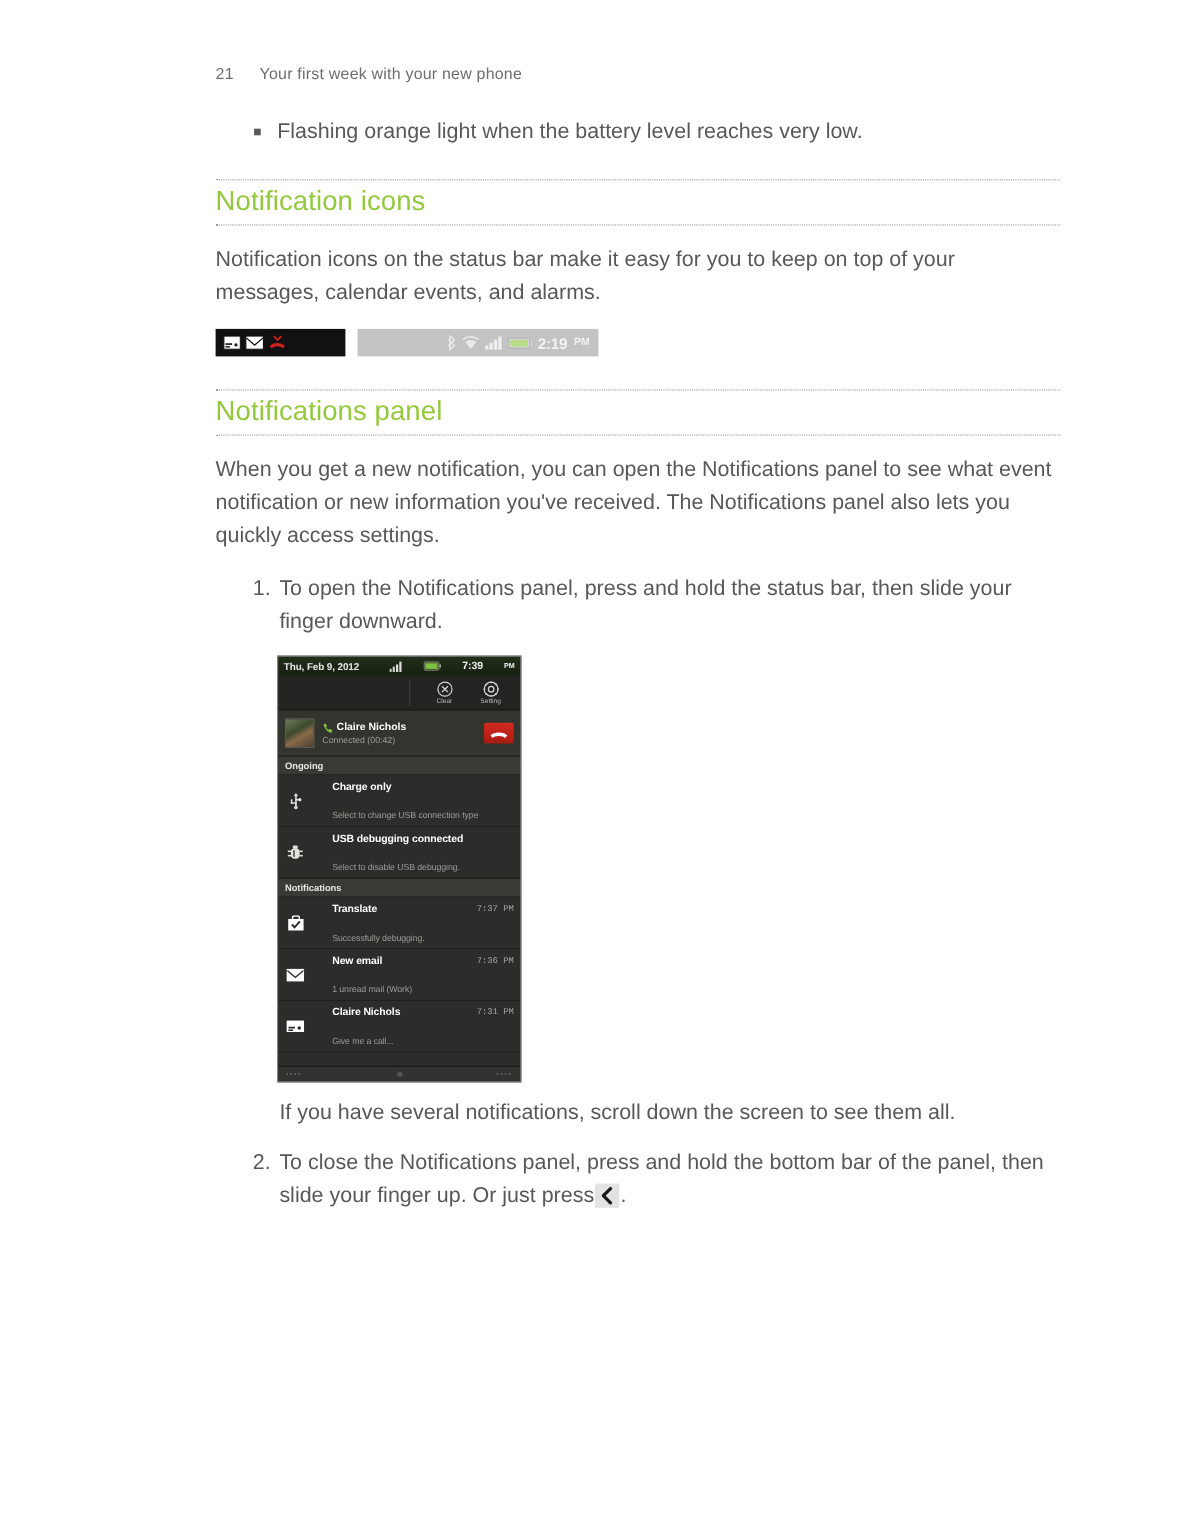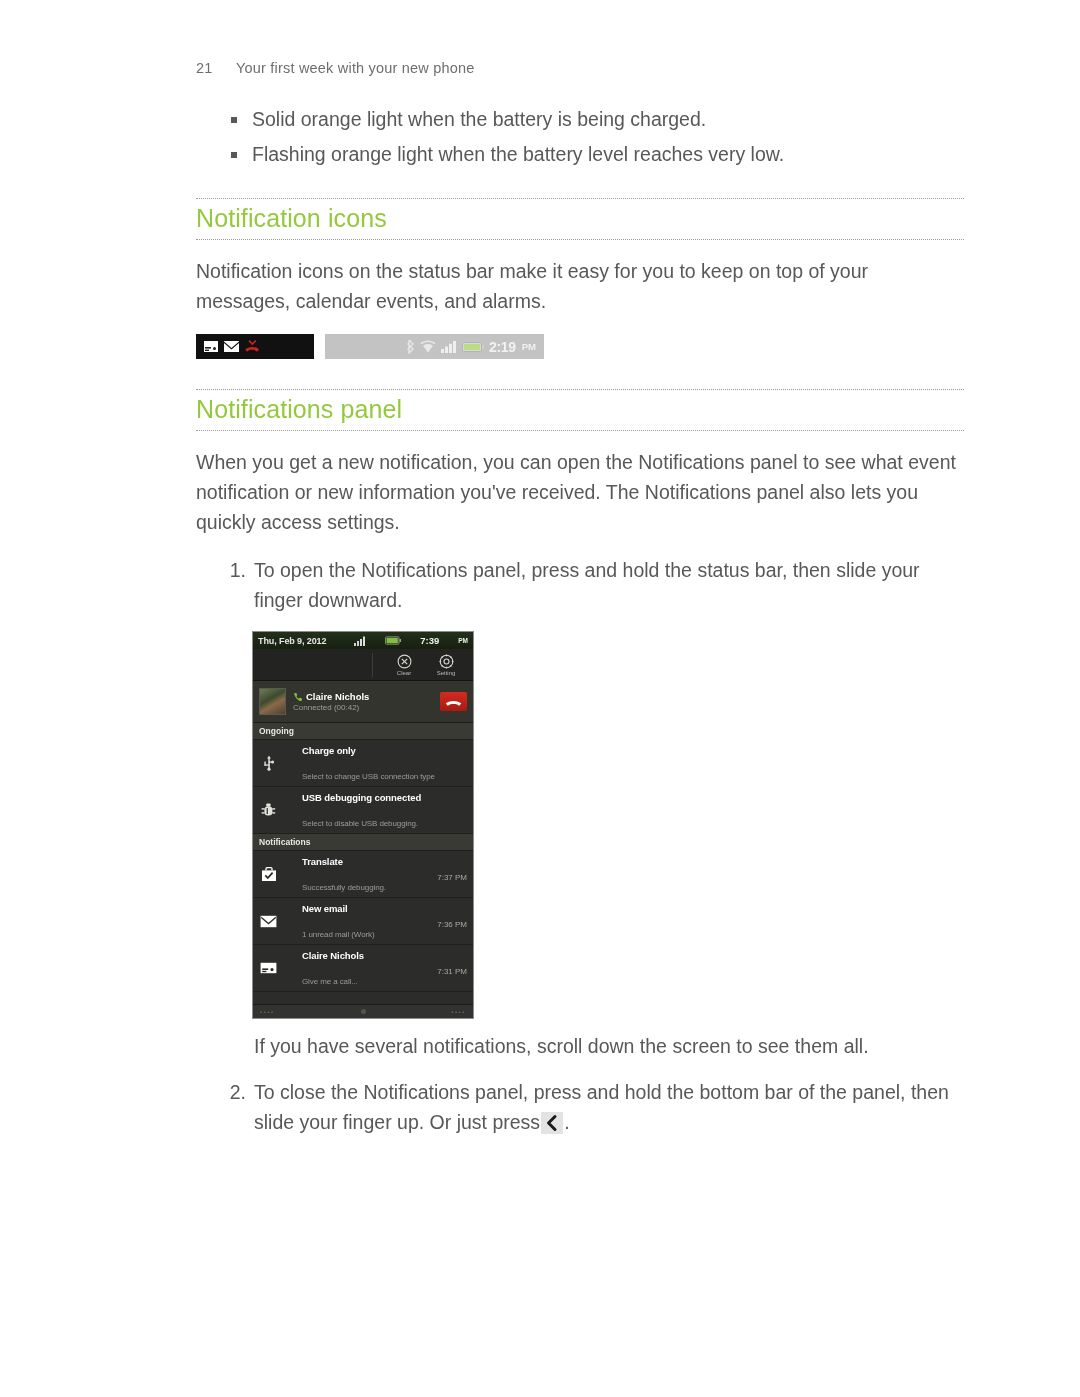--- a/index.html
+++ b/index.html
@@ -277,21 +277,22 @@
     color: #9b9b96;
     font-size: 8px;
     margin-top: 16px;
     letter-spacing: -.1px;
   }
   .ph-time-right {
     color: #a8a8a3;
     font-size: 8px;
     flex: 0 0 auto;
     align-self: flex-start;
-    margin-top: 17px;
+    margin-top: 1px;
+    font-family: Liberation Mono, monospace;
   }
   .ph-filler { background: #2c2c2a; flex: 1; }
   .ph-body {
     position: absolute;
     top: 17px; bottom: 0; left: 0; right: 0;
     display: flex;
     flex-direction: column;
   }
   .ph-handle {
     height: 13px;
@@ -311,21 +312,20 @@
 
 <div class="page">
   <div class="content">
 
     <div class="runhead">
       <span class="pagenum">21</span>
       <span>Your first week with your new phone</span>
     </div>
 
     <ul class="bullets">
-      <li>Solid orange light when the battery is being charged.</li>
       <li>Flashing orange light when the battery level reaches very low.</li>
     </ul>
 
     <div class="heading">
       <h2>Notification icons</h2>
     </div>
     <p class="body-p">Notification icons on the status bar make it easy for you to keep on top of your messages, calendar events, and alarms.</p>
 
     <div class="statusbar-fig">
       <div class="sb-left">

